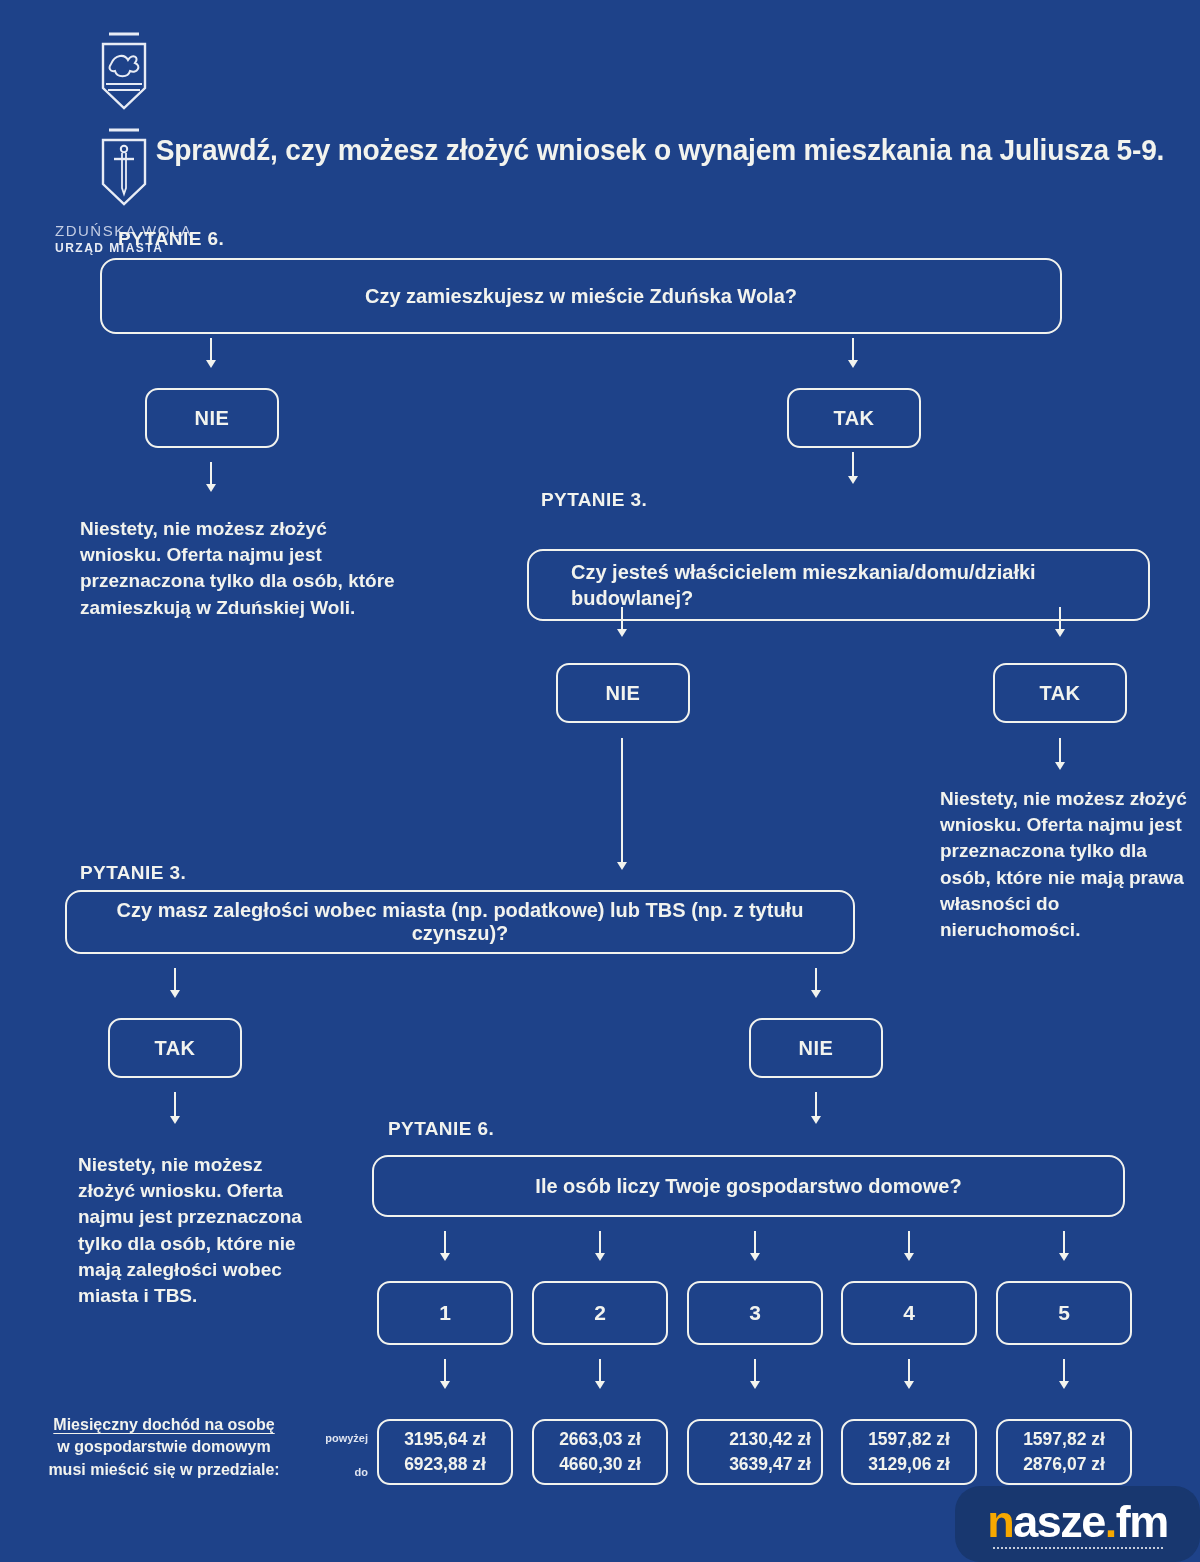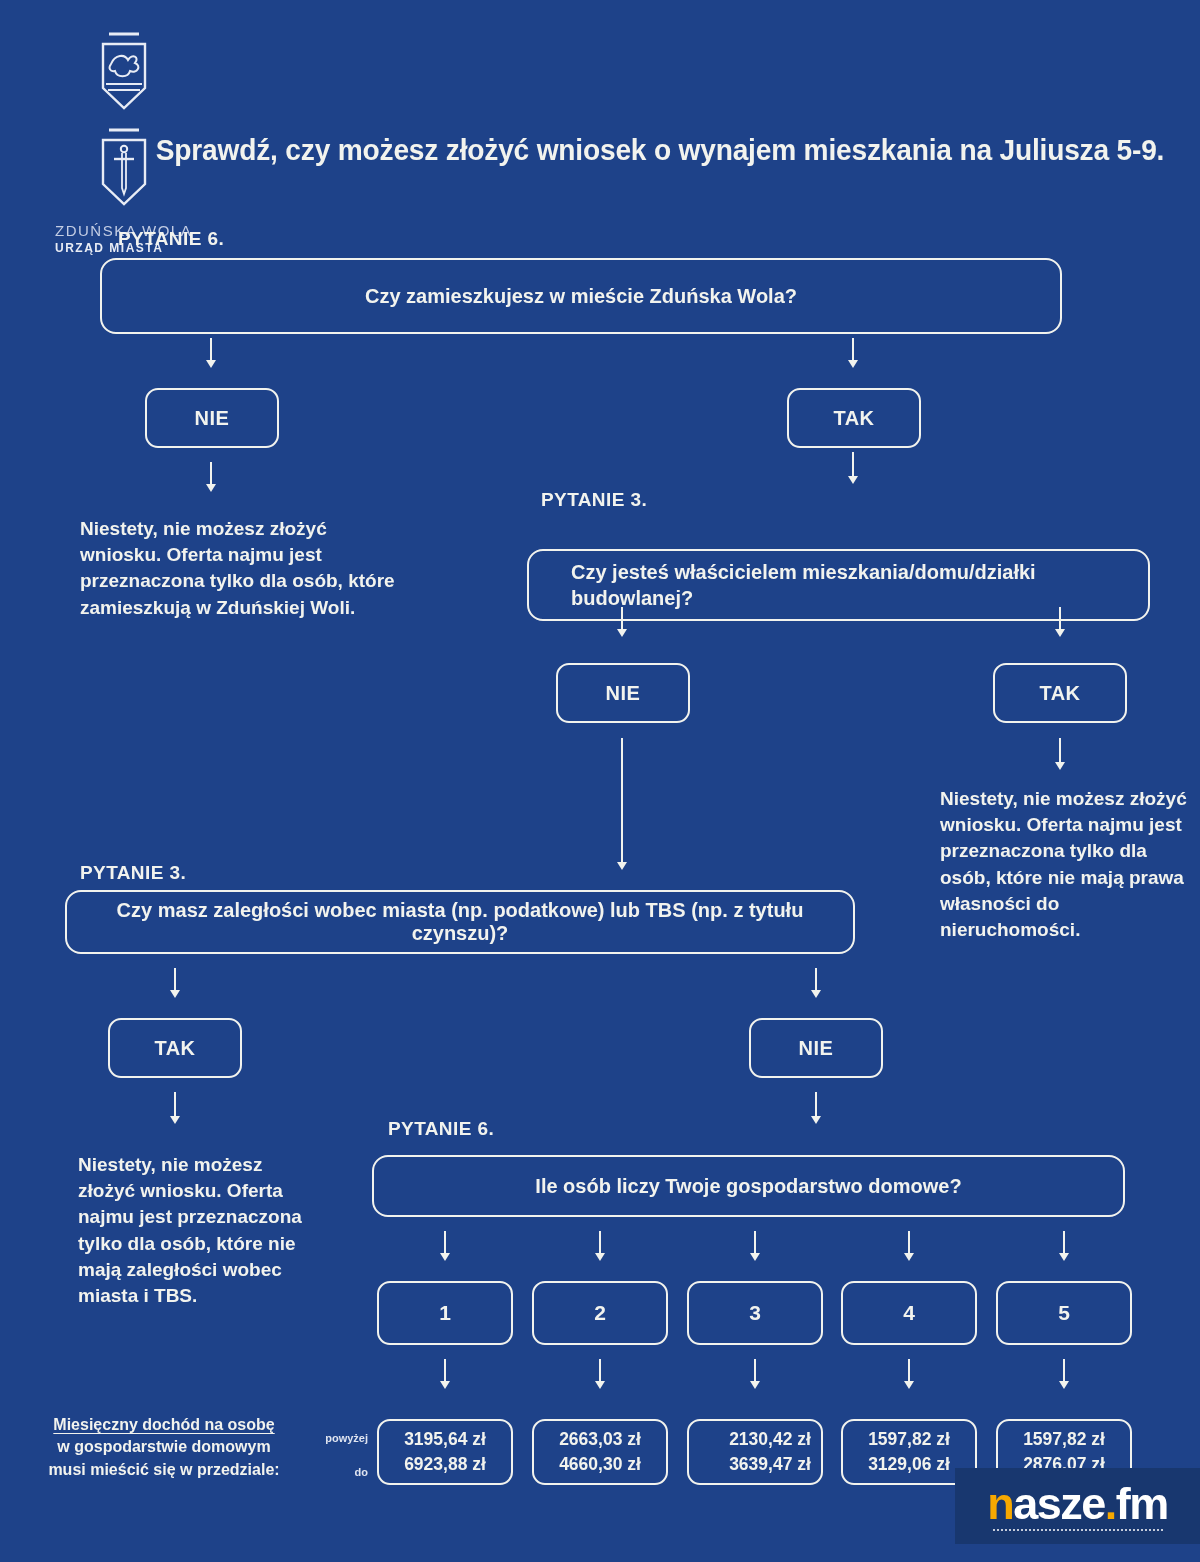--- a/index.html
+++ b/index.html
@@ -80,23 +80,23 @@
   }
   .tiny-label{font-size:11px;font-weight:700;color:#dfe4f0;}
 
   .income-note{
     font-size:16px;font-weight:700;line-height:1.4;text-align:center;
   }
   .income-note .u{text-decoration:underline;text-underline-offset:3px;}
 
   
   .brand-band{
-    right:0;bottom:18px;width:245px;height:76px;
+    right:0;bottom:0;width:245px;height:76px;
     background:var(--band);
-    display:flex;flex-direction:column;align-items:center;justify-content:center;
+    display:flex;flex-direction:column;align-items:center;justify-content:center;border-radius:25px;
   }
   .brand{
     font-size:45px;font-weight:700;letter-spacing:-1.5px;line-height:1;
     color:#ffffff;
   }
   .brand .y{color:var(--yellow);}
   .brand-dots{
     margin-top:3px;width:170px;height:0;
     border-bottom:2px dotted rgba(255,255,255,0.75);
   }

